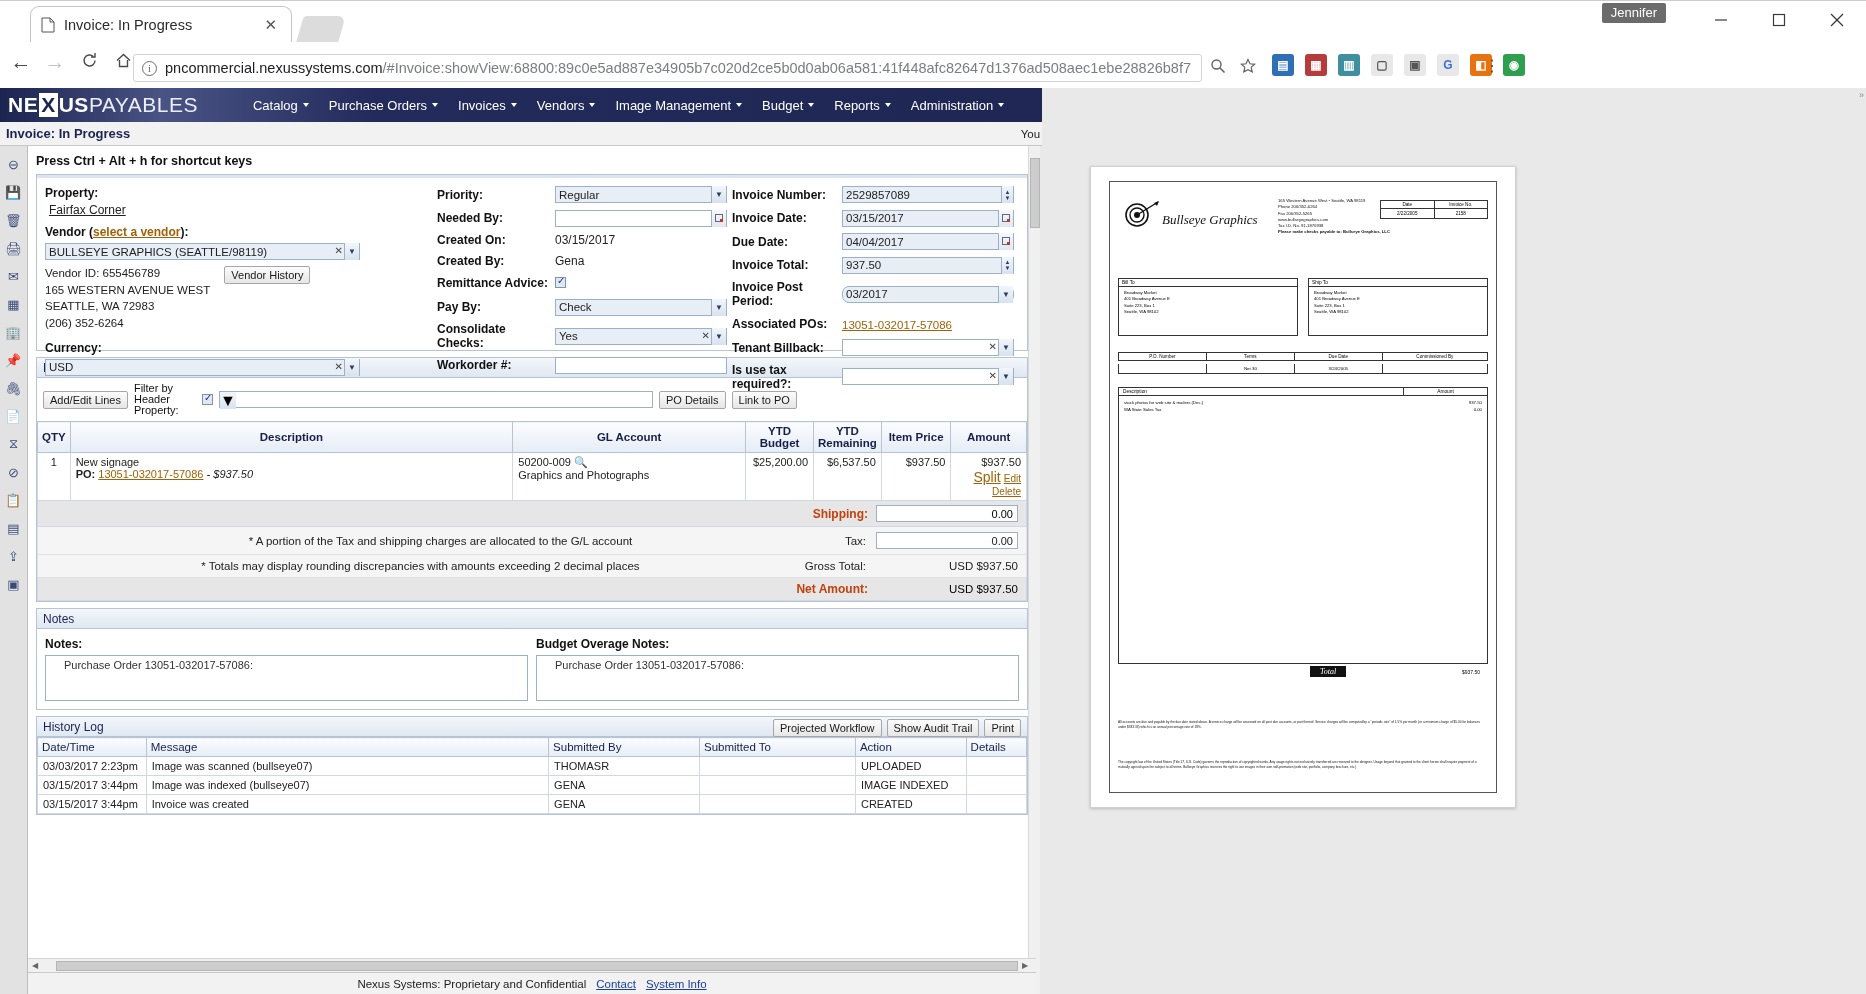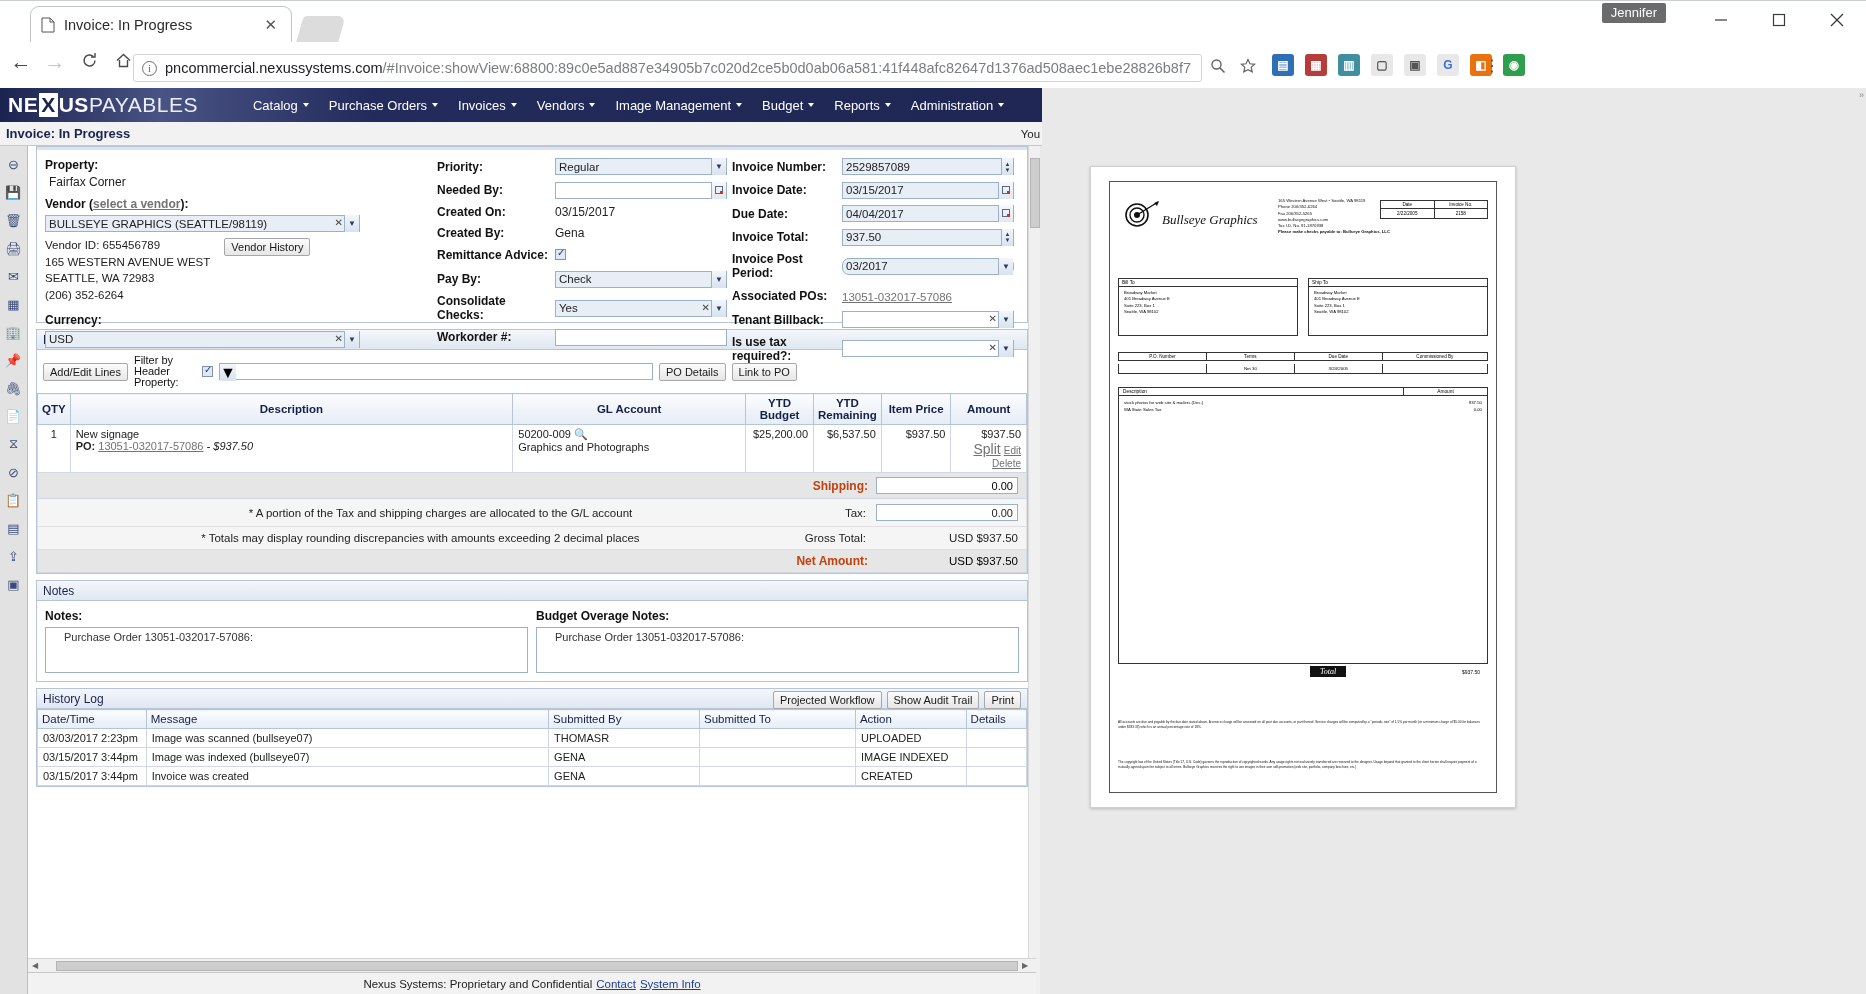--- a/index.html
+++ b/index.html
@@ -132,21 +132,21 @@
   .fld .spin { position:absolute; right:0; top:-1px; width:12px; height:17px;
       background:linear-gradient(#f2f6fb,#d8e2ee); border-left:1px solid #9cb0c8;
       display:flex;flex-direction:column;align-items:center;justify-content:center; font-size:6px; line-height:6px; color:#2a3d5c;}
   .fld .calico { position:absolute; right:0; top:-1px; width:15px; height:17px;
       background:linear-gradient(#f6f8fb,#e2e8f0); border-left:1px solid #9cb0c8; }
   .fld .calico i { display:block; width:8px;height:8px; border:1px solid #5b6b83; margin:4px auto 0 auto; position:relative;}
   .fld .calico i::after{content:'';position:absolute;right:-1px;bottom:-1px;width:3px;height:3px;background:#c0392b;}
   .cb { width:11px;height:11px;border:1px solid #7f93ad;background:#dfe8f3; display:inline-block;
         position:relative; }
   .cb::after{content:'\2713'; position:absolute; left:1px; top:-3px; font-size:10px; color:#1b3a6b;}
-  .link { color:#737373; text-decoration:underline; font-size:12px;text-align:center; }
+  .link { color:#a16207; text-decoration:underline; font-size:12px;text-align:center; }
 
   .c1 { position:absolute; left:8px; top:8px; width:330px; }
   .c2 { position:absolute; left:400px; top:8px; width:290px; }
   .c3 { position:absolute; left:695px; top:8px; width:290px; }
   .row2 { display:flex; align-items:center; margin-bottom:6.5px; }
   .row2 .lbl { width:118px; }
   .row2 .ctl { flex:1; }
 
   
   .li-toolbar { display:flex; align-items:center; gap:6px; padding:5px 6px; }
@@ -172,21 +172,21 @@
                align-items:center; justify-content:flex-end; gap:10px; border:1px solid #e0e0e0; border-top:none;}
 
   .notes-body { display:flex; padding:8px; gap:8px; }
   .notes-col { flex:1; }
   .notes-ta { height:46px; border:1px solid #9cb0c8; background:#fff; font-size:11px; color:#333; padding:3px 18px; }
 
   .hist-toolbar { position:absolute; right:6px; top:2px; display:flex; gap:5px; }
   .footer-bar {
     position:absolute; left:28px; bottom:0; width:1008px; height:22px; background:#f2f2f2;
     border-top:1px solid #c8c8c8; display:flex; align-items:center; justify-content:center;
-    font-size:11.5px; color:#222; gap:4px;
+    font-size:11.5px; color:#222; gap:10px;
   }
   .footer-bar a { color:#1a3fa0; text-decoration:underline; }
 
   .hscroll { position:absolute; left:28px; bottom:22px; width:1008px; height:14px; background:#f0f0f0;
              border-top:1px solid #d4d4d4; display:flex; align-items:center; }
   .hscroll .thumb { height:10px; background:#cdcdcd; border:1px solid #b5b5b5; margin-left:14px; width:962px; }
   .hscroll .ar { width:14px; text-align:center; font-size:8px; color:#666; }
 
   .vscroll { position:absolute; left:1028px; top:58px; width:12px; height:848px; background:#f0f0f0; border-left:1px solid #d9d9d9;}
   .vscroll .vthumb { width:10px; height:70px; background:#cdcdcd; border:1px solid #b5b5b5; margin:12px auto 0 auto;}
@@ -383,28 +383,29 @@
       <span class="ri">📄</span>
       <span class="ri">⧖</span>
       <span class="ri">⊘</span>
       <span class="ri">📋</span>
       <span class="ri">▤</span>
       <span class="ri">⇪</span>
       <span class="ri">▣</span>
     </div>
 
     <div class="content">
+      <div class="shortcut-hint">Press Ctrl + Alt + h for shortcut keys</div>
 
       <div class="panel">
         <div class="panel-top-accent"></div>
         <div class="hdrform">
 
           <div class="c1">
             <div class="lbl">Property:</div>
-            <div class="val" style="margin:3px 0 8px 4px;">Fairfax Corner</div>
+            <div class="val" style="margin:3px 0 8px 4px;text-decoration:underline;">Fairfax Corner</div>
 
             <div class="lbl"><span>Vendor (</span><a class="link" href="#">select a vendor</a><span>):</span></div>
 
             <div class="fld" style="margin-top:4px; width:315px;">
               <span>BULLSEYE GRAPHICS (SEATTLE/98119)</span>
               <span class="clrx">✕</span>
               <span class="ddarrow">▼</span>
             </div>
 
             <div style="display:flex; margin-top:5px;">

